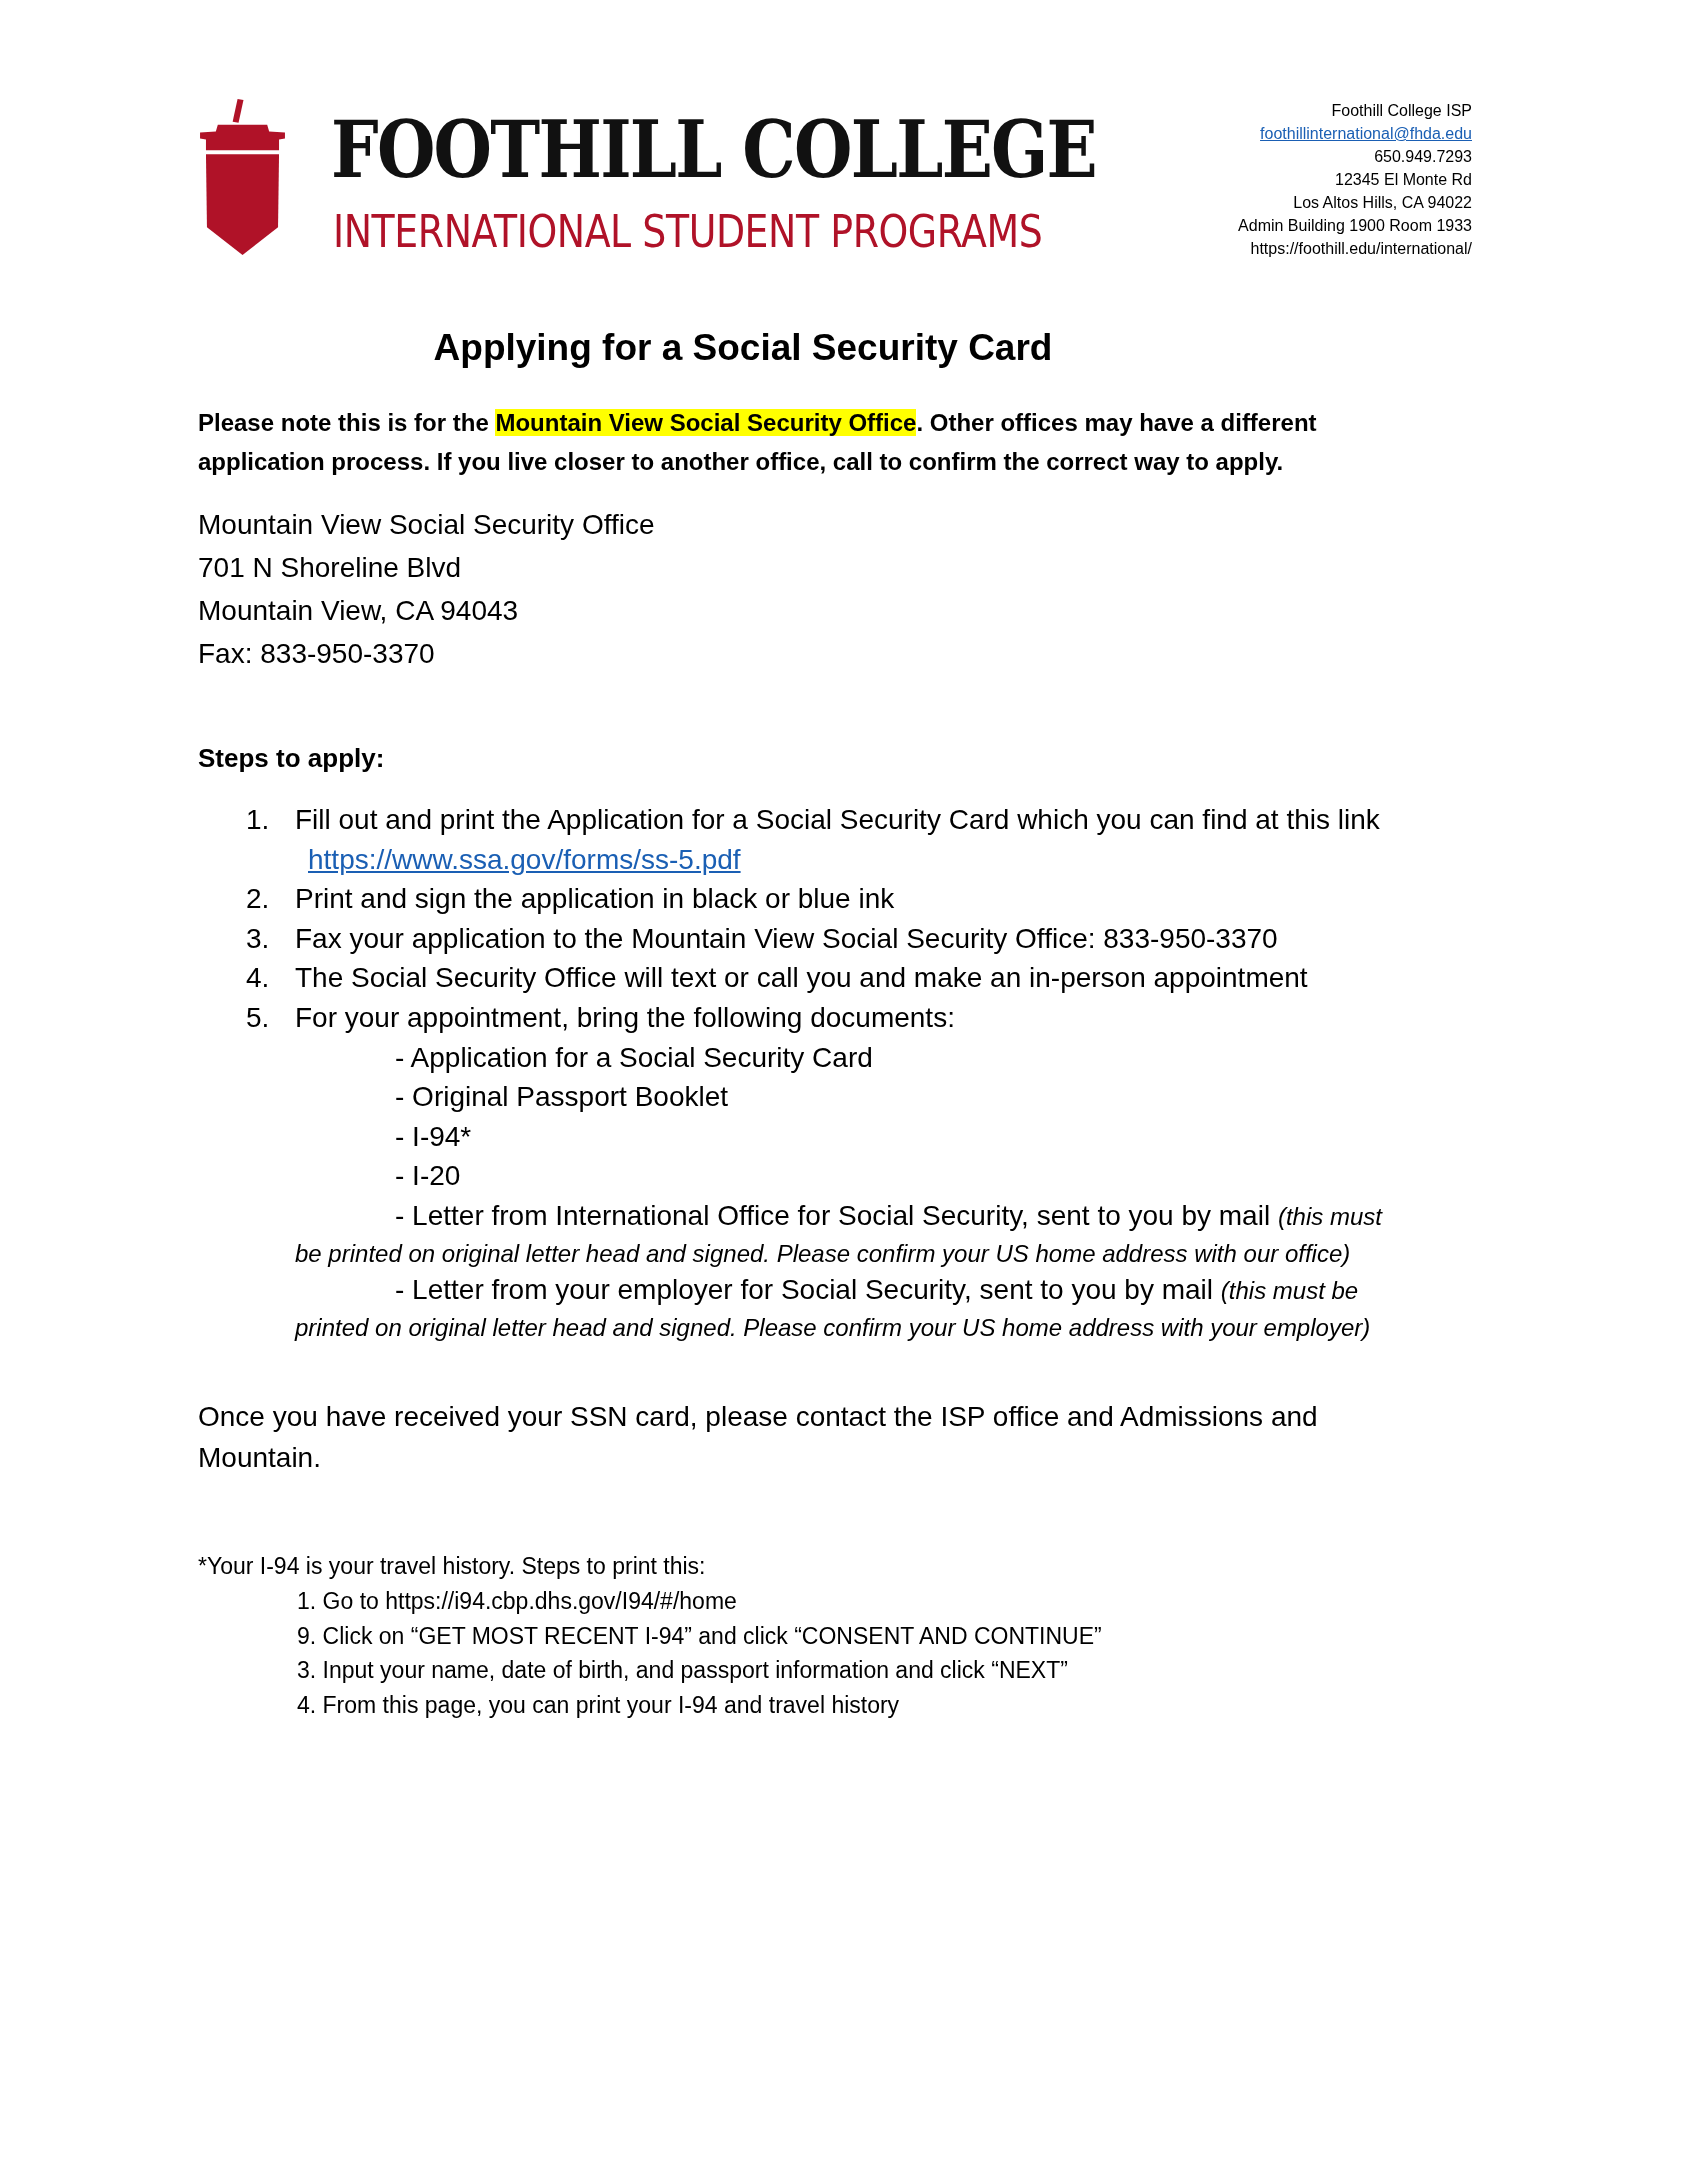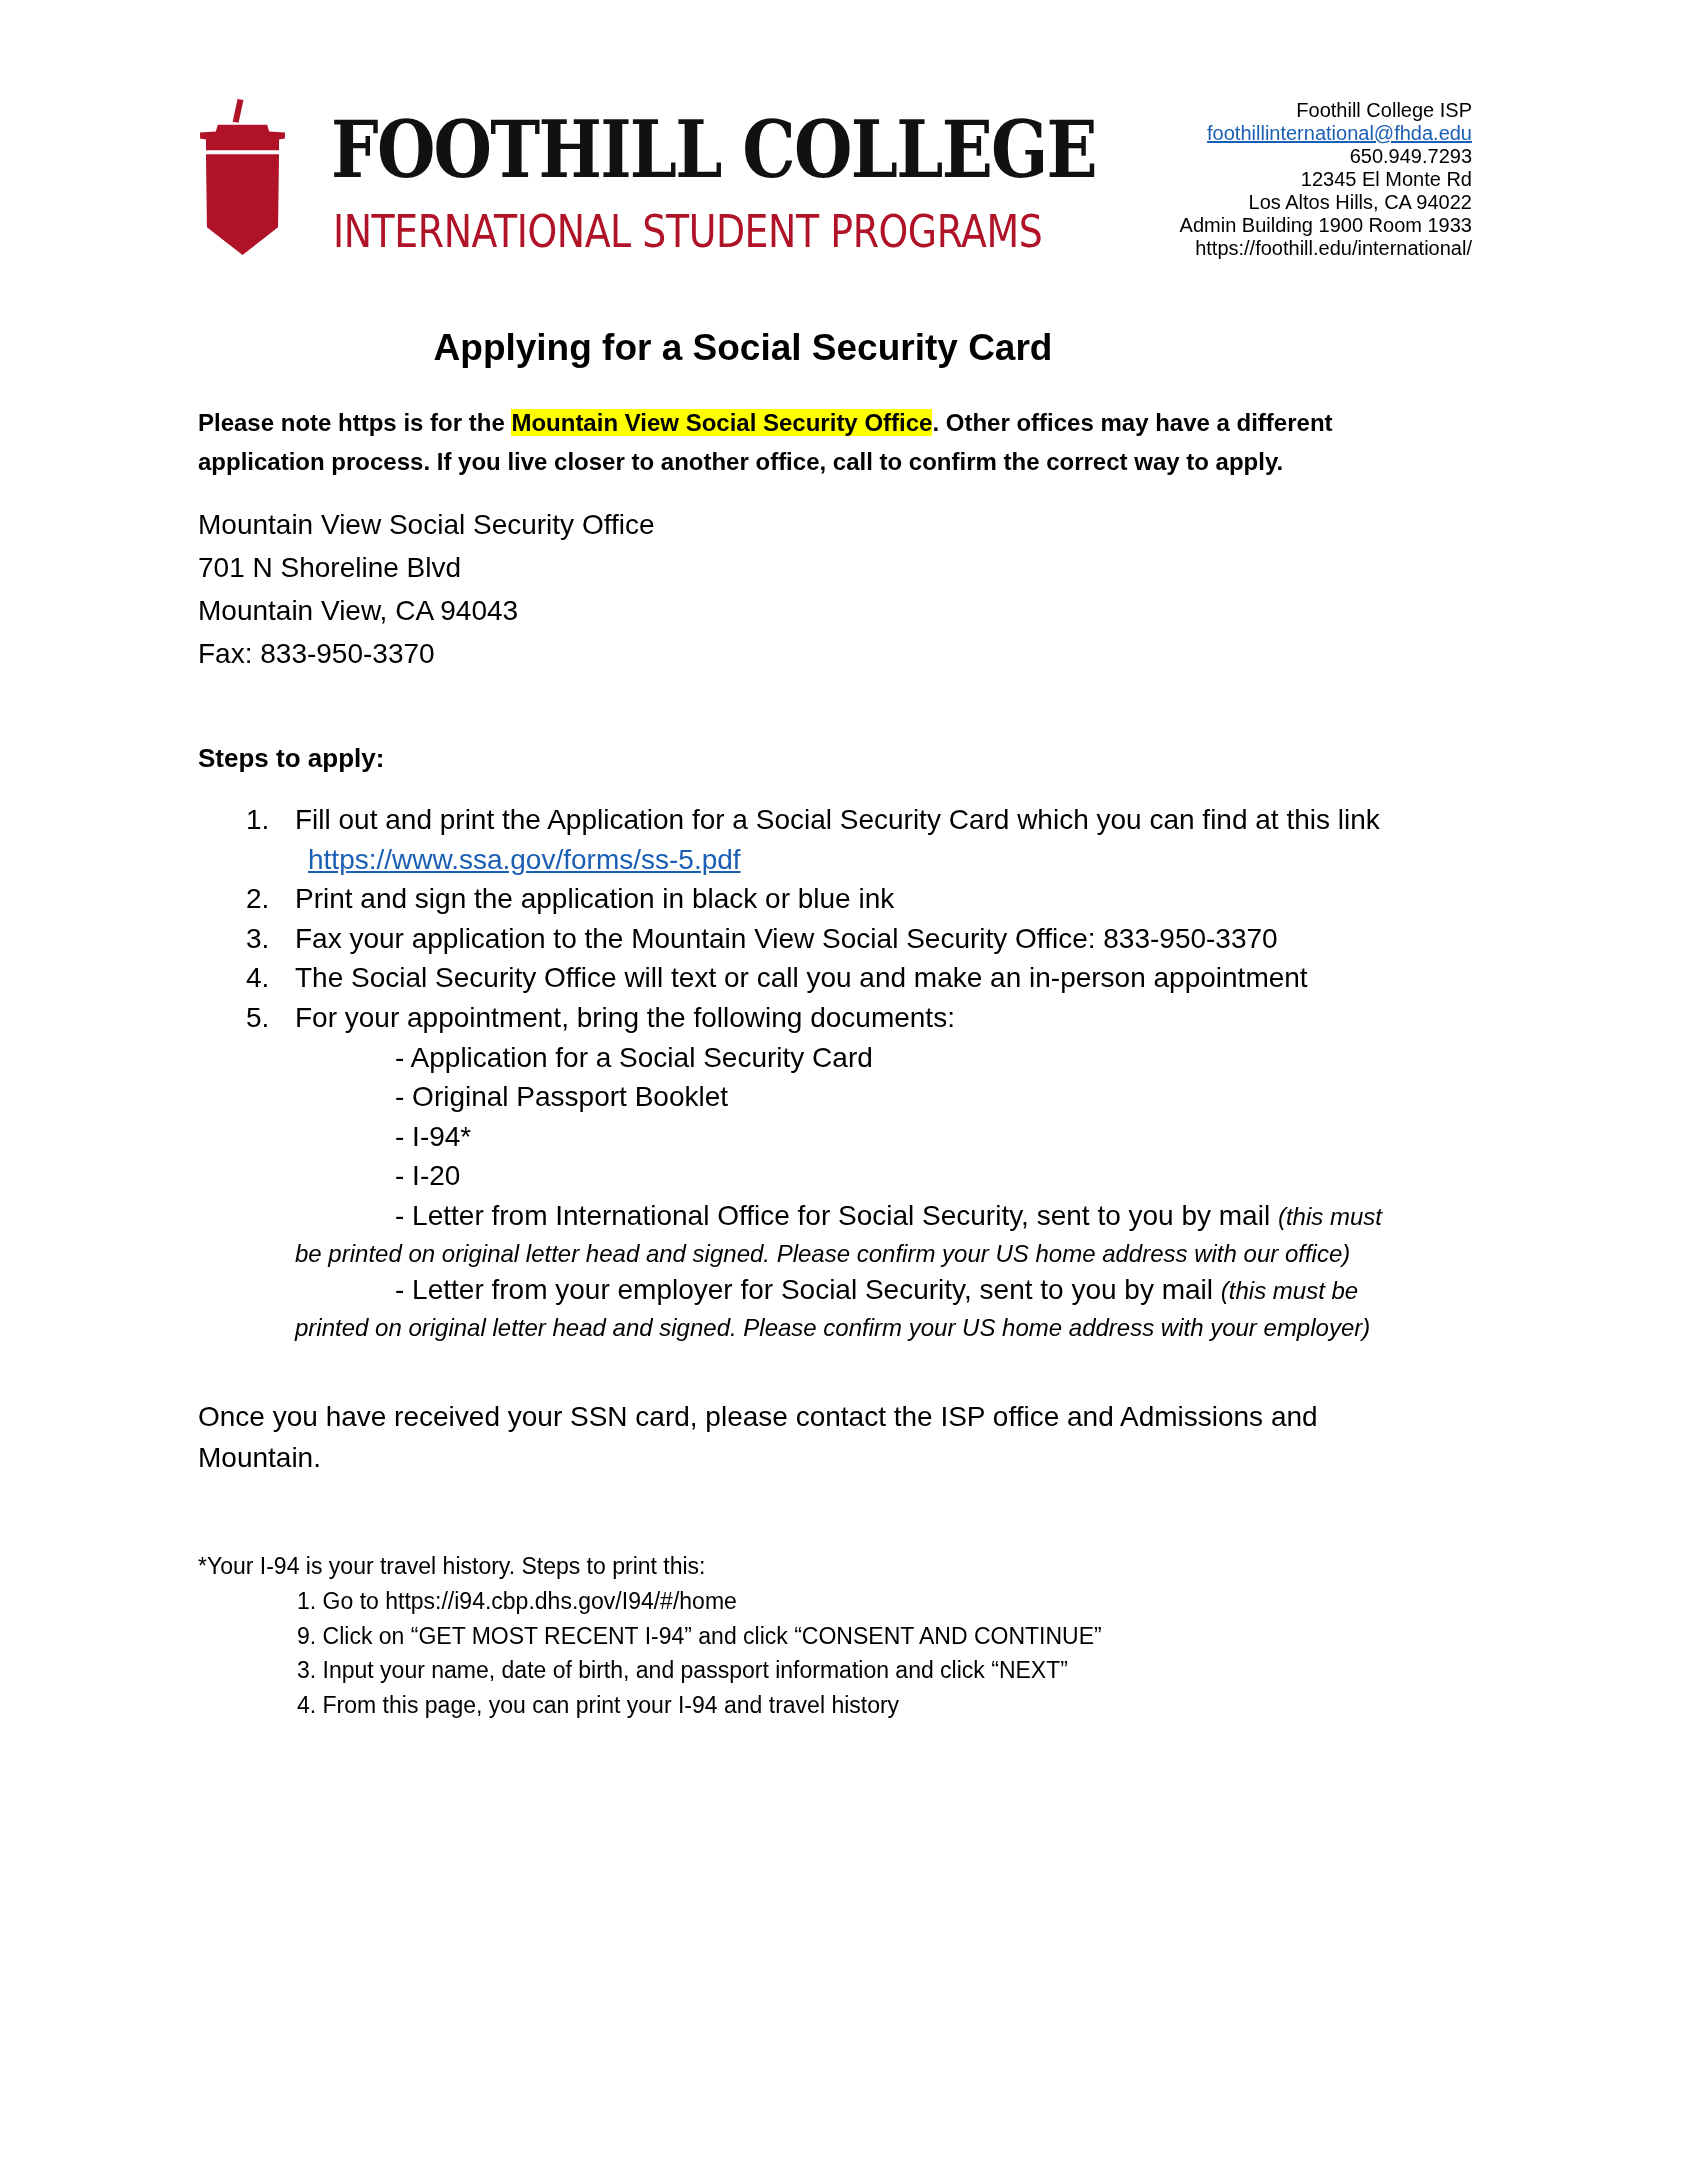--- a/index.html
+++ b/index.html
@@ -8,21 +8,21 @@
     .abs { position: absolute; white-space: nowrap; }
 
     
     #acorn { position: absolute; left: 198px; top: 99px; width: 89px; height: 156px; }
     .logo-main { position: absolute; left: 331px; top: 111px; font-family: "DejaVu Serif", "Liberation Serif", serif;
                  font-weight: bold; font-size: 78px; letter-spacing: -2px; color: #111; line-height: 1; transform: scaleX(0.86); transform-origin: left top; }
     .logo-sub { position: absolute; left: 333px; top: 210px; font-family: "DejaVu Sans", "Liberation Sans", sans-serif;
                 font-size: 44px; color: #b01228; line-height: 1; letter-spacing: -0.5px; transform: scaleX(0.86); transform-origin: left top; }
 
     
-    .contact { position: absolute; right: 211px; top: 99px; text-align: right; font-size: 20px; line-height: 23px;
+    .contact { position: absolute; right: 211px; top: 99px; text-align: right; font-size: 16px; line-height: 23px;
                font-family: "Liberation Sans", sans-serif; }
     .contact a { color: #1a5fb4; text-decoration: underline; }
 
     
     .title { position: absolute; left: 0; width: 1486px; top: 327px; text-align: center; font-weight: bold;
              font-size: 37px; font-family: "Liberation Sans", sans-serif; }
     .note { position: absolute; left: 198px; top: 403px; width: 1287px; font-weight: bold; font-size: 24px;
             line-height: 39px; font-family: "Liberation Sans", sans-serif; }
     .hl { background: #ffff00; }
 
@@ -64,21 +64,21 @@
   <div>650.949.7293</div>
   <div>12345 El Monte Rd</div>
   <div>Los Altos Hills, CA 94022</div>
   <div>Admin Building 1900 Room 1933</div>
   <div>https://foothill.edu/international/</div>
 </div>
 
 <div class="title">Applying for a Social Security Card</div>
 
 <div class="note">
-  <span>Please note https is for the </span><span class="hl">Mountain View Social Security Office</span><span>. Other offices may have a different</span><br>
+  <span>Please note this is for the </span><span class="hl">Mountain View Social Security Office</span><span>. Other offices may have a different</span><br>
   <span>application process. If you live closer to another office, call to confirm the correct way to apply.</span>
 </div>
 
 <div class="addr">
   <div>Mountain View Social Security Office</div>
   <div>701 N Shoreline Blvd</div>
   <div>Mountain View, CA 94043</div>
   <div>Fax: 833-950-3370</div>
 </div>
 

